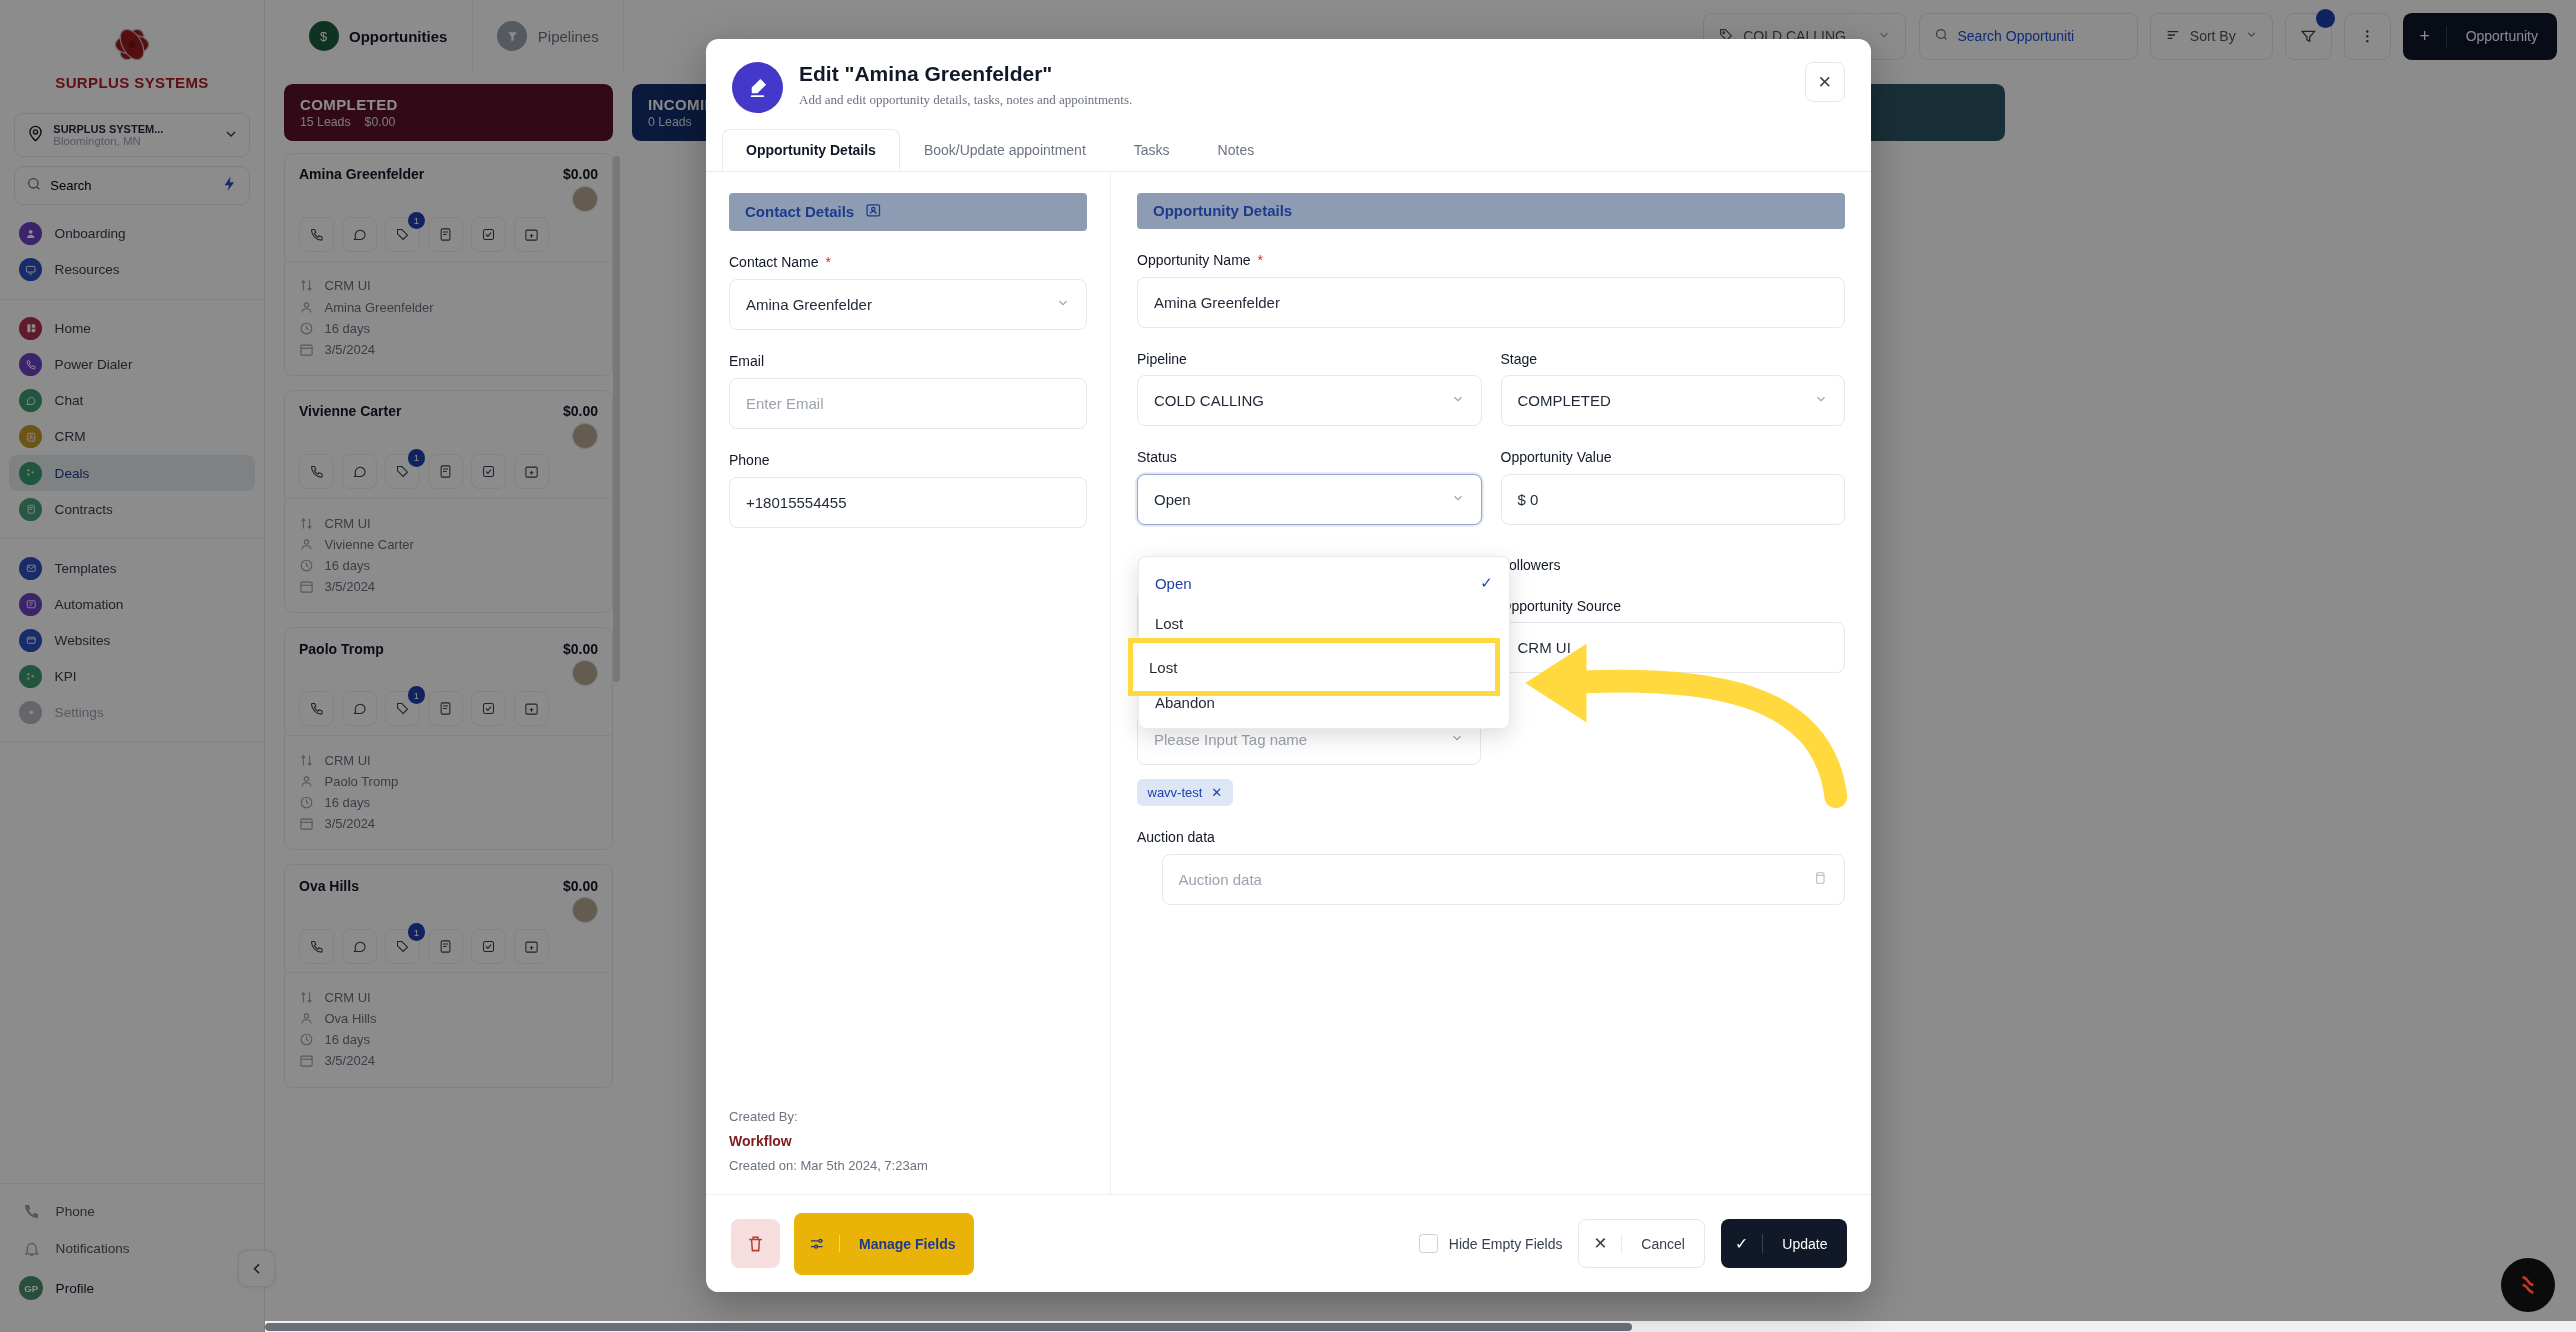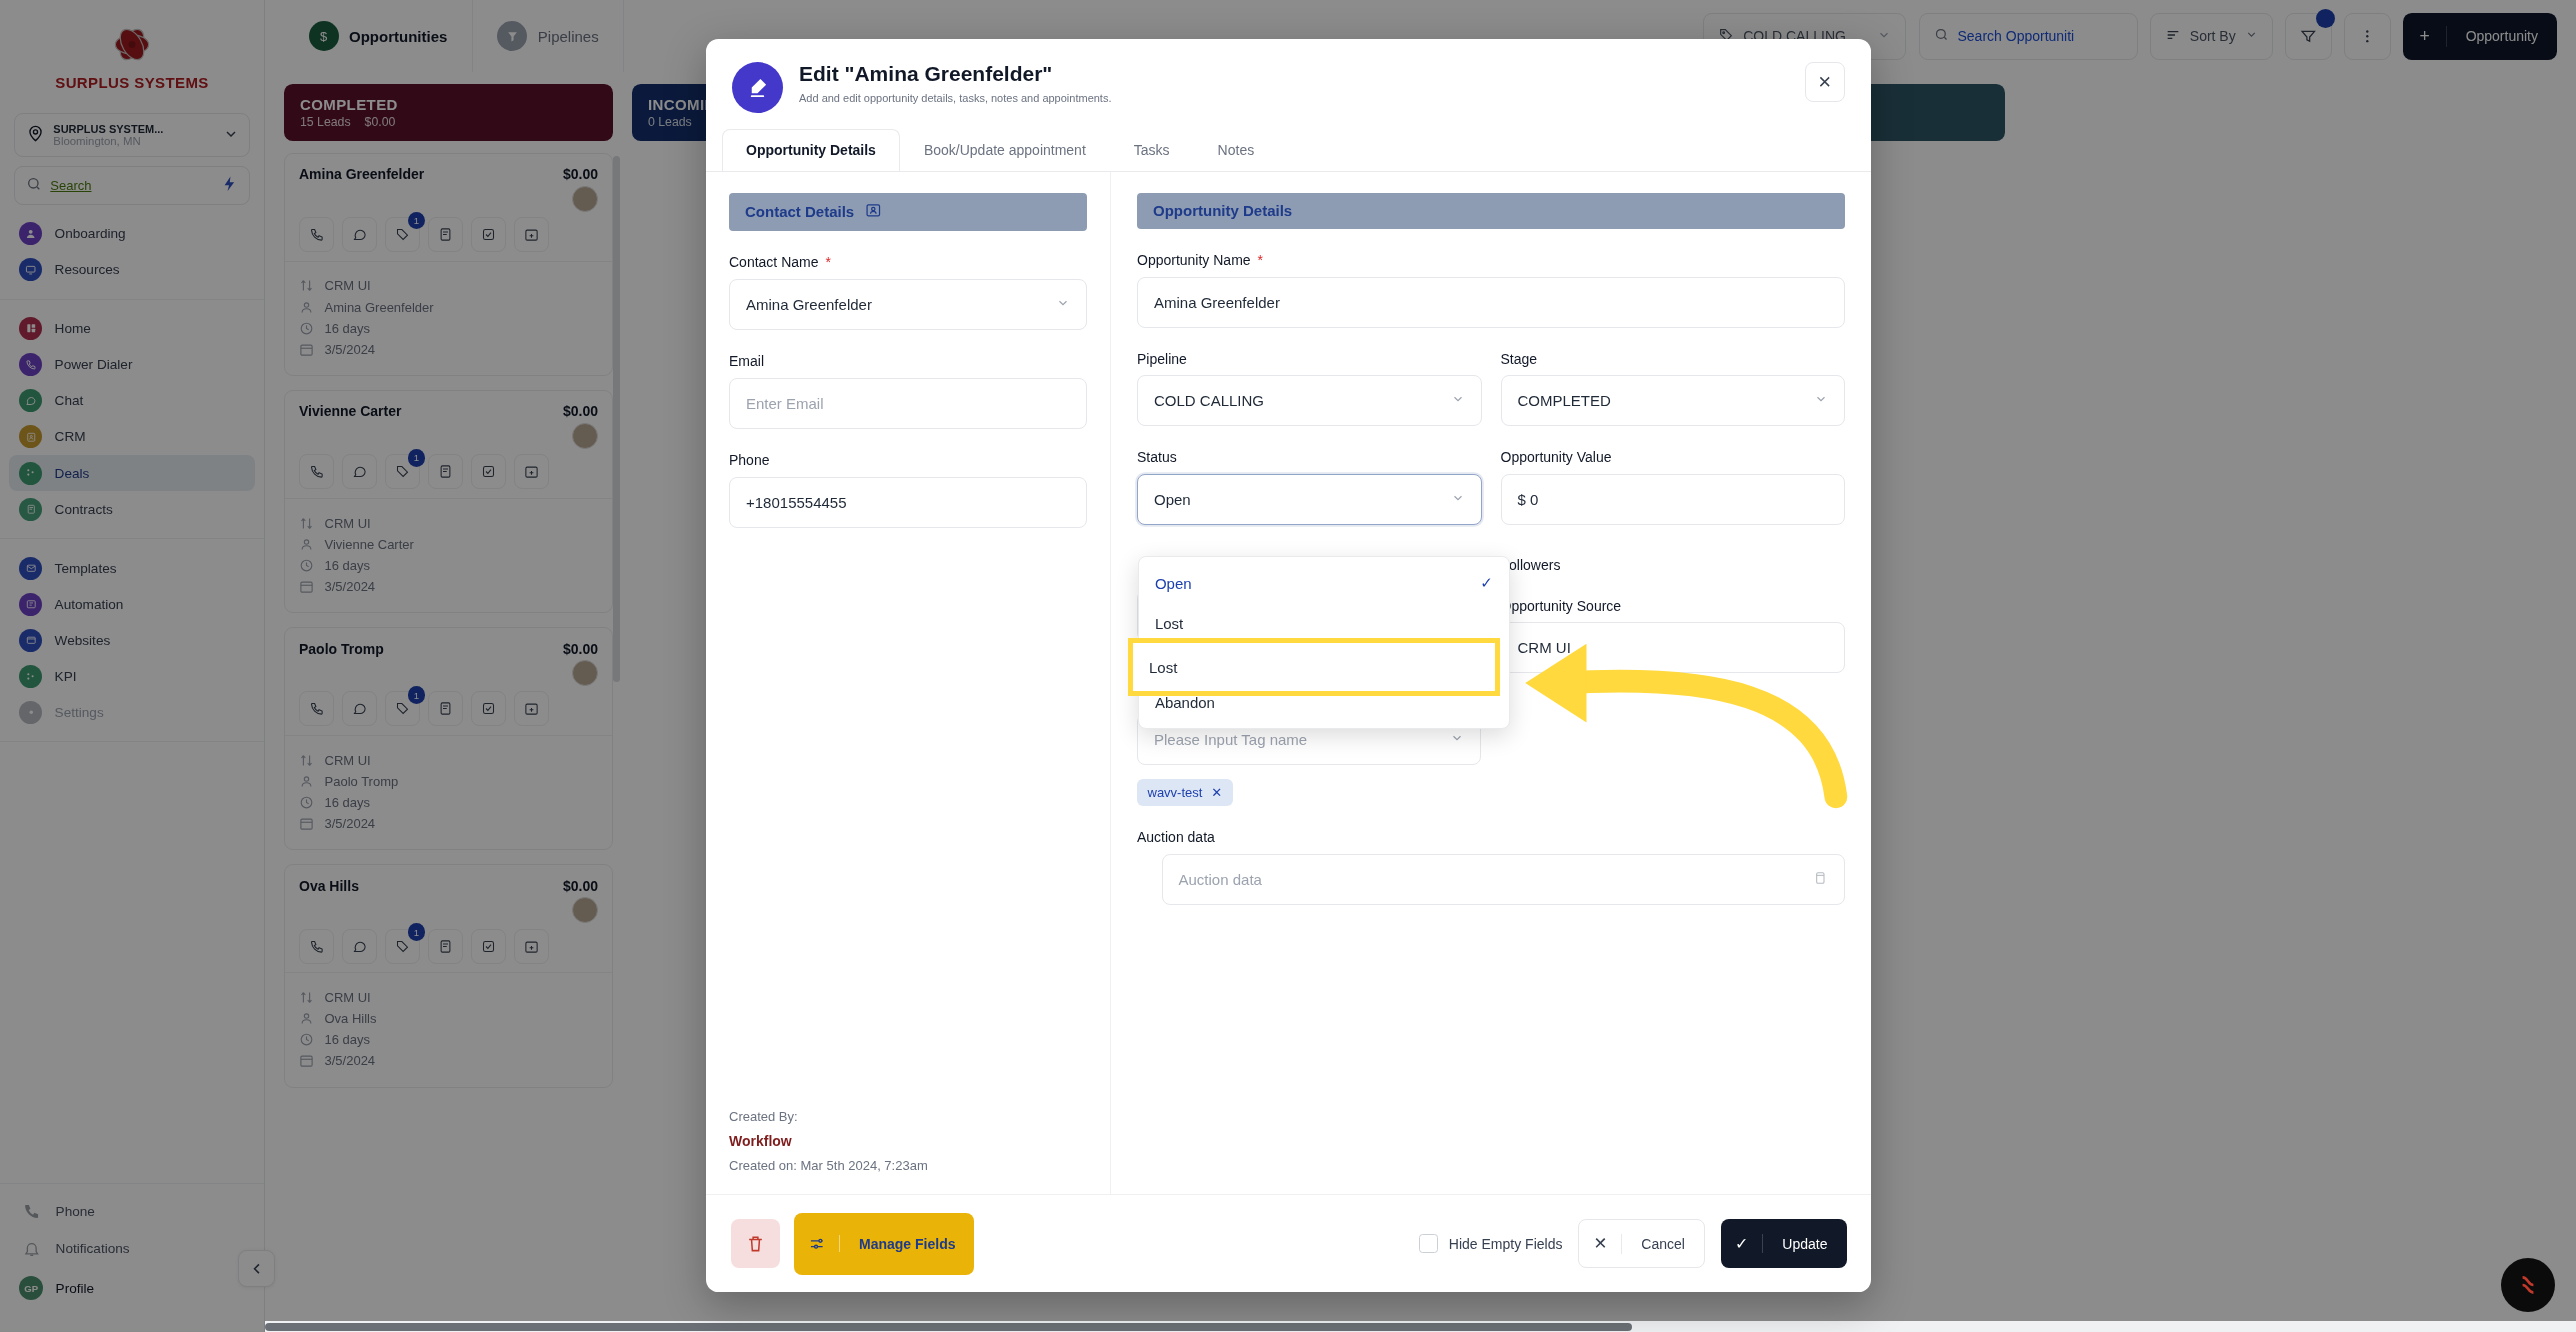--- a/index.html
+++ b/index.html
@@ -25,21 +25,21 @@
     padding:8.8px 10.5px; display:flex; align-items:center; gap:8.8px;
   }
   .org-texts { flex:1; min-width:0; }
   .org-name { font-size:11px; font-weight:bold; color:#1f2937; white-space:nowrap; overflow:hidden; text-overflow:ellipsis; }
   .org-sub { font-size:11.4px; color:#9ca3af; }
 
   .search-box {
     margin:8.8px 14px 0; border:0.9px solid #e5e7eb; border-radius:8.8px;
     padding:8.8px 10.5px; display:flex; align-items:center; gap:8.8px; height:39px;
   }
-  .search-ph { font-size:13px; color:#4d7c0f; flex:1;text-decoration:underline; }
+  .search-ph { font-size:13px; color:#000000; flex:1; }
 
   .nav-sec { padding:10.5px 8.8px; border-bottom:0.9px solid #eef0f2; }
   .nav-sec:last-of-type { border-bottom:none; }
   .nav-item {
     display:flex; align-items:center; gap:12.3px;
     padding:6.1px 10.5px; border-radius:8px; margin:0.9px 0; cursor:pointer;
   }
   .nav-item.active { background:#e8edf3; }
   .nav-label { font-size:13.6px; color:#374151; }
   .nav-item.active .nav-label { color:#1e3a8a; font-weight:500; }
@@ -115,21 +115,21 @@
   .modal {
     position:absolute; left:706px; top:39px; width:1165px; height:1253px;
     background:#fff; border-radius:12.3px; z-index:30;
     display:flex; flex-direction:column; overflow:hidden;
     box-shadow:0 12.3px 42px rgba(0,0,0,.28);
   }
   .m-head { display:flex; align-items:flex-start; padding:23px 26px 16px; gap:16px; }
   .m-icon { width:51px; height:51px; border-radius:50%; background:#4338ca; flex-shrink:0;
             display:flex; align-items:center; justify-content:center; }
   .m-title { font-size:21px; font-weight:bold; color:#111827; }
-  .m-sub { font-size:11px; color:#6b7280; margin-top:6.1px; }
+  .m-sub { font-size:13px; color:#6b7280; margin-top:6.1px;font-family:Liberation Serif, serif; }
   .m-close { margin-left:auto; width:40px; height:40px; border:0.9px solid #e5e7eb; border-radius:8px;
              display:flex; align-items:center; justify-content:center; cursor:pointer; }
   .m-tabs { display:flex; border-bottom:0.9px solid #e8eaec; padding:0 16px; }
   .m-tab { padding:12.3px 23px; font-size:14px; color:#6b7280; cursor:pointer;
            border:0.9px solid transparent; border-bottom:none; }
   .m-tab.on { color:#111827; font-weight:bold; background:#fff;
               border-color:#e8eaec; border-radius:8px 8px 0 0; margin-bottom:-0.9px; }
 
   .m-body { flex:1; display:flex; overflow:hidden; position:relative; }
   .m-left { width:405px; padding:21px 23px; border-right:0.9px solid #eef0f2;

